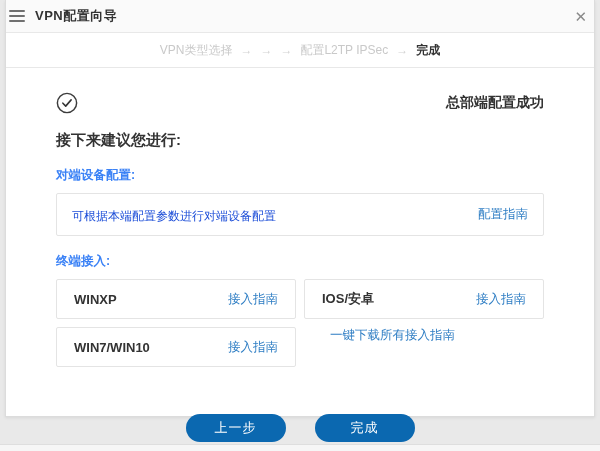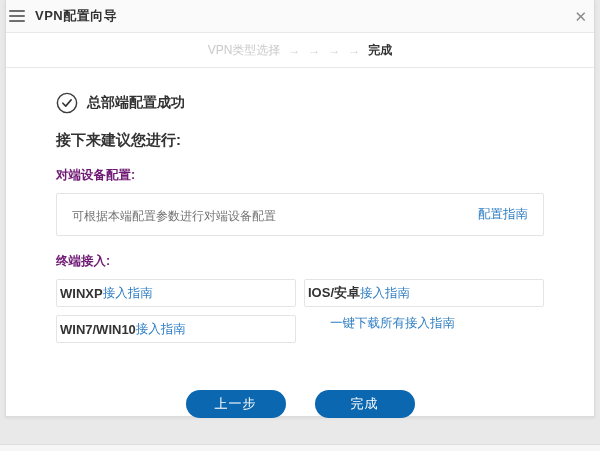--- a/index.html
+++ b/index.html
@@ -70,68 +70,69 @@
   }
   .step { white-space: nowrap; }
   .step.current { color: #333333; font-weight: bold; }
   .arrow { color: #d2d2d2; font-size: 12px; }
   
   .content { padding: 0 50px; }
   .success-row {
     margin-top: 24px;
     display: flex;
     align-items: center;
-    justify-content: flex-start;
+    justify-content: space-between;
     gap: 9px;
   }
   .check-circle { width: 22px; height: 22px; display: inline-flex; }
   .success-text { font-size: 14px; font-weight: bold; color: #333333; }
   .suggest-label {
     margin-top: 17px;
     font-size: 15px;
     font-weight: bold;
     color: #333333;
   }
   .section-heading {
     margin-top: 17px;
     font-size: 12.5px;
     font-weight: bold;
-    color: #701a75;
+    color: #3b82f6;
   }
   .peer-card {
     margin-top: 9px;
     border: 1px solid #e4e4e4;
     border-radius: 2px;
     padding: 9px 15px 10px 15px;
     display: flex;
     align-items: center;
     justify-content: space-between;
   }
   .card-title { font-size: 13px; font-weight: bold; color: #333333; }
-  .card-desc { font-size: 12px; color: #737373; margin-top: 5px; }
+  .card-desc { font-size: 12px; color: #1d4ed8; margin-top: 5px; }
   .link {
     font-size: 12.5px;
     color: #2f7ec4;
     text-decoration: none;
     cursor: pointer;
     white-space: nowrap;
   }
   .terminal-grid {
     margin-top: 9px;
     display: grid;
     grid-template-columns: 1fr 1fr;
     gap: 8px;
   }
   .t-card {
     border: 1px solid #e4e4e4;
     border-radius: 2px;
-    height: 28px;
-    display: flex;
-    align-items: center;
-    padding: 0 3px;
+    height: 40px;
+    display: flex;
+    align-items: center;
+    justify-content: space-between;
+    padding: 0 17px;
   }
   .download-all {
     display: flex;
     padding-left: 26px;
   }
   .footer {
     margin-top: 47px;
     display: flex;
     justify-content: center;
     gap: 29px;
@@ -170,20 +171,21 @@
       </span>
     <span class="title">VPN配置向导</span>
     <span class="close">✕</span>
   </div>
 
   <div class="steps">
     <span class="step">VPN类型选择</span>
     <span class="arrow">→</span>
     <span class="arrow">→</span>
     <span class="arrow">→</span>
+    <span class="step">配置L2TP IPSec</span>
     <span class="arrow">→</span>
     <span class="step current">完成</span>
   </div>
 
   <div class="content">
 
     <div class="success-row">
       <span class="check-circle">
         <svg viewBox="0 0 24 24" width="22" height="22">
           <circle cx="12" cy="12" r="10.5" fill="none" stroke="#3c3c3c" stroke-width="1.6"></circle>

